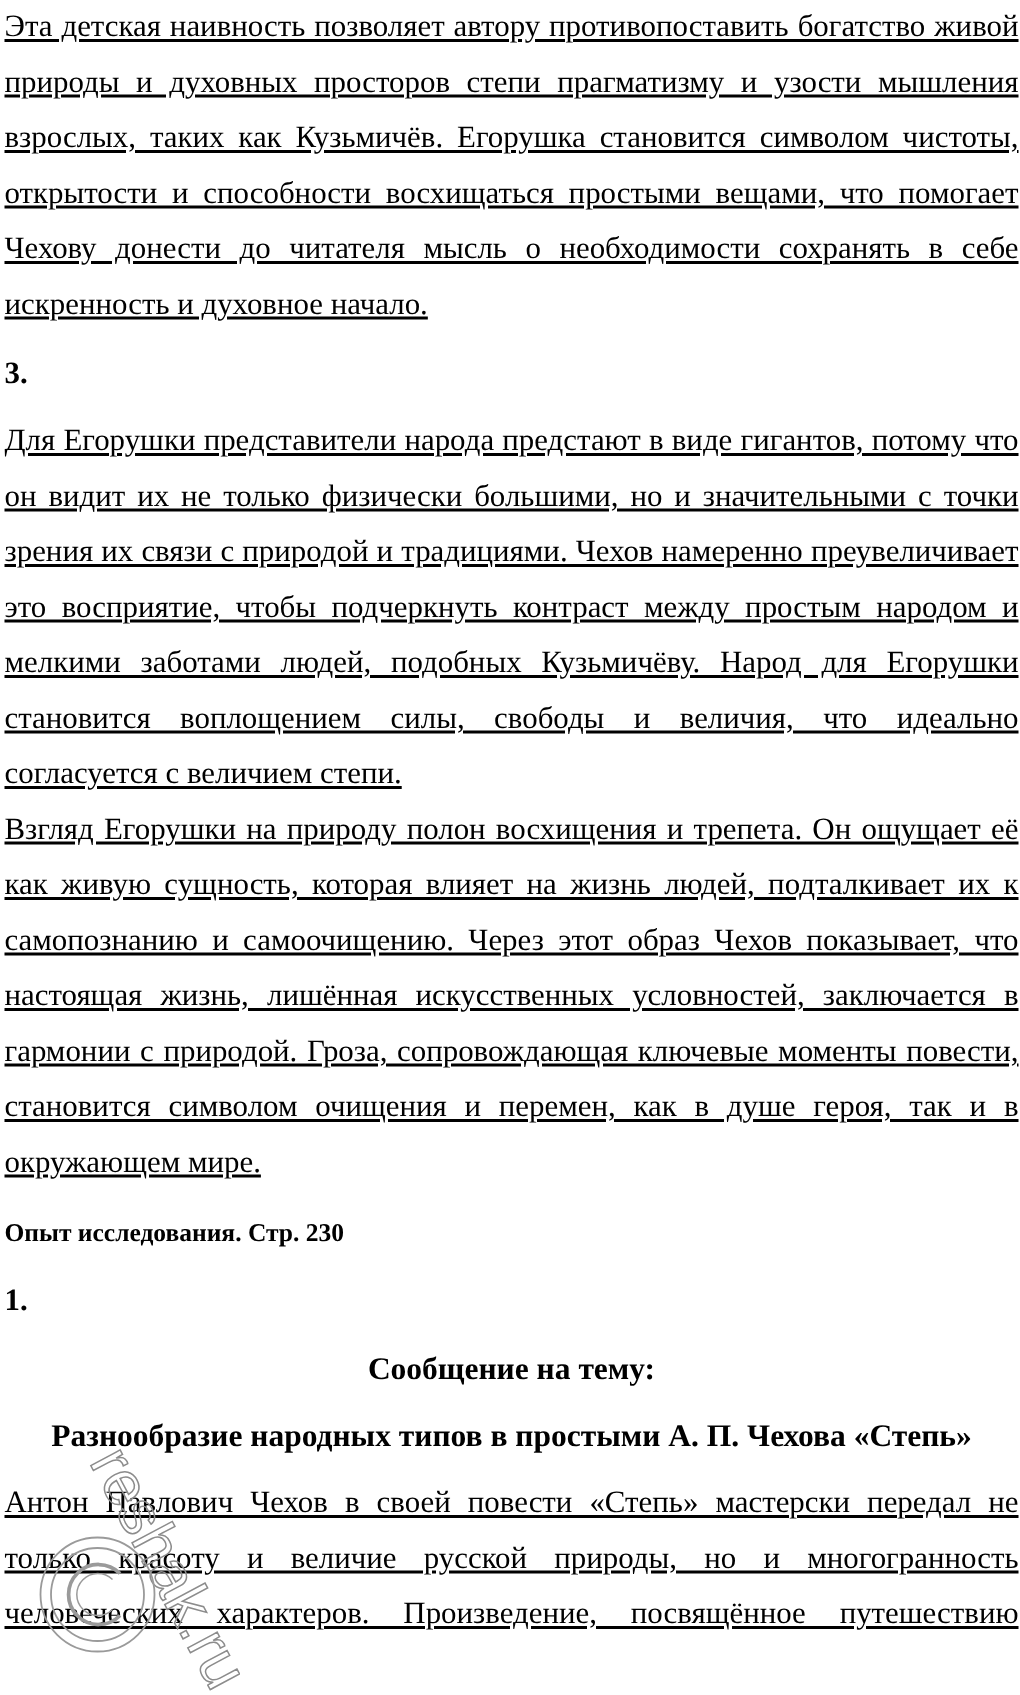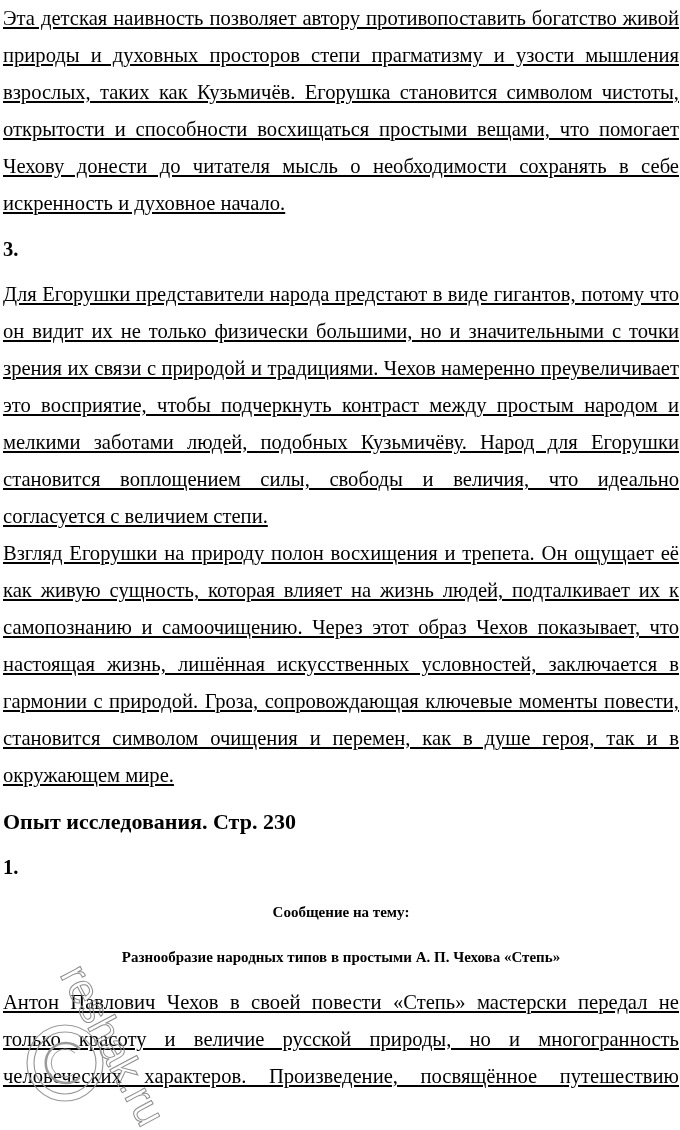--- a/index.html
+++ b/index.html
@@ -29,27 +29,27 @@
     margin: 0;
     text-decoration: underline;
   }
   .heading-num {
     font-size: 20.6px;
     font-weight: bold;
     line-height: 37px;
     margin: 9px 0 8px 0;
   }
   .section-title {
-    font-size: 22px;
+    font-size: 17px;
     font-weight: bold;
     line-height: 37px;
     margin: 9px 0 8px 0;
   }
   .centered {
-    font-size: 15px;
+    font-size: 21px;
     font-weight: bold;
     line-height: 37px;
     text-align: center;
     margin: 8px 0 8px 0;
   }
   .watermark {
     position: absolute;
     left: 10px;
     top: 945px;
     width: 150px;

